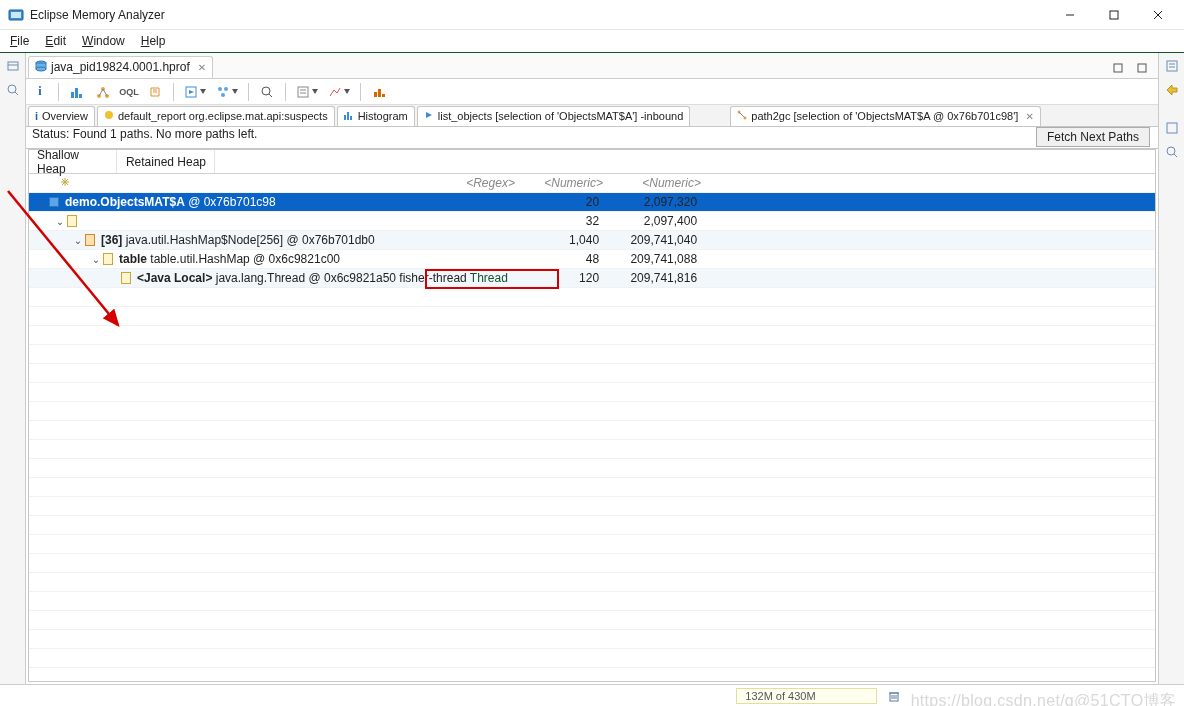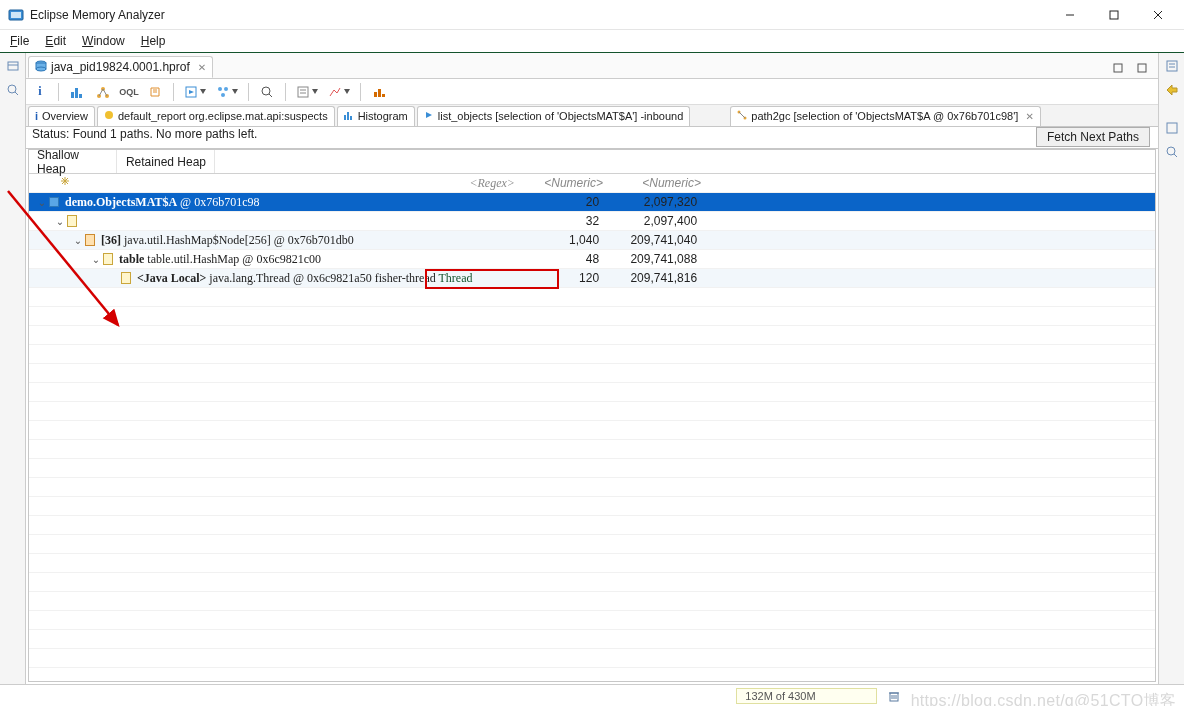--- a/index.html
+++ b/index.html
@@ -63,21 +63,21 @@
   .statusbar { height:22px; display:flex; align-items:center; border-top:1px solid #ccc; padding:0 8px; justify-content:flex-end; gap:10px; color:#777; font-size:11px;}
   .heap-box { border:1px solid #e0e0a0; background:#fffff0; padding:1px 60px 1px 8px; color:#555; }
   .trash { width:14px; height:14px; }
   .watermark { color:#d8d8d8; font-size:16px; letter-spacing:0.3px;margin-top:12px;}
   .red-arrow { position:absolute; left:0; top:200px; pointer-events:none; }
   .highlight-box { position:absolute; border:2px solid #d40000; width:134px; height:20px; left:396px; top:271px; pointer-events:none; }
   .tree-text { white-space:nowrap; }
   .bold { font-weight:bold; }
   .grey { color:#14532d; }
   .tree-pad { display:inline-block; }
-  .name-inner { display:flex; align-items:center; height:100%;font-family:Liberation Serif, serif; }
+  .name-inner { display:flex; align-items:center; height:100%; }
 </style>
 </head>
 <body>
 
 <div class="window">
 
   <div class="titlebar">
     <span class="icon">
       <svg viewBox="0 0 16 16" width="16" height="16">
           <rect x="1" y="3" width="14" height="10" rx="1" fill="#3a8ed6" stroke="#1d5f99"></rect>

